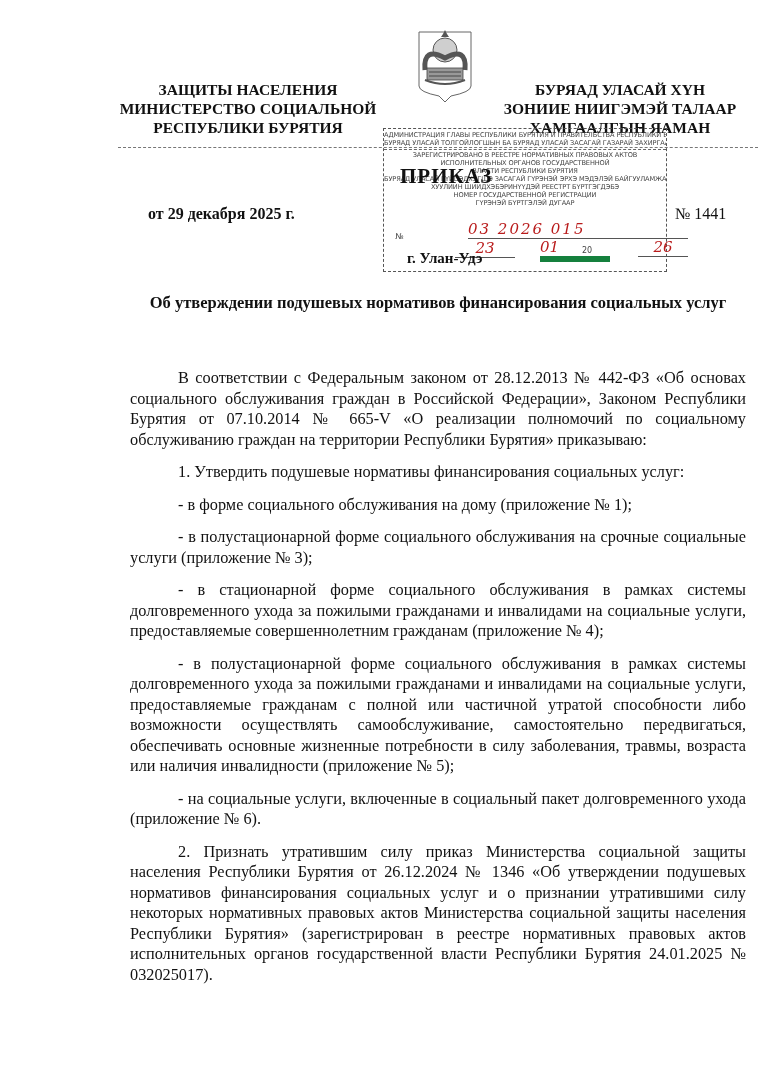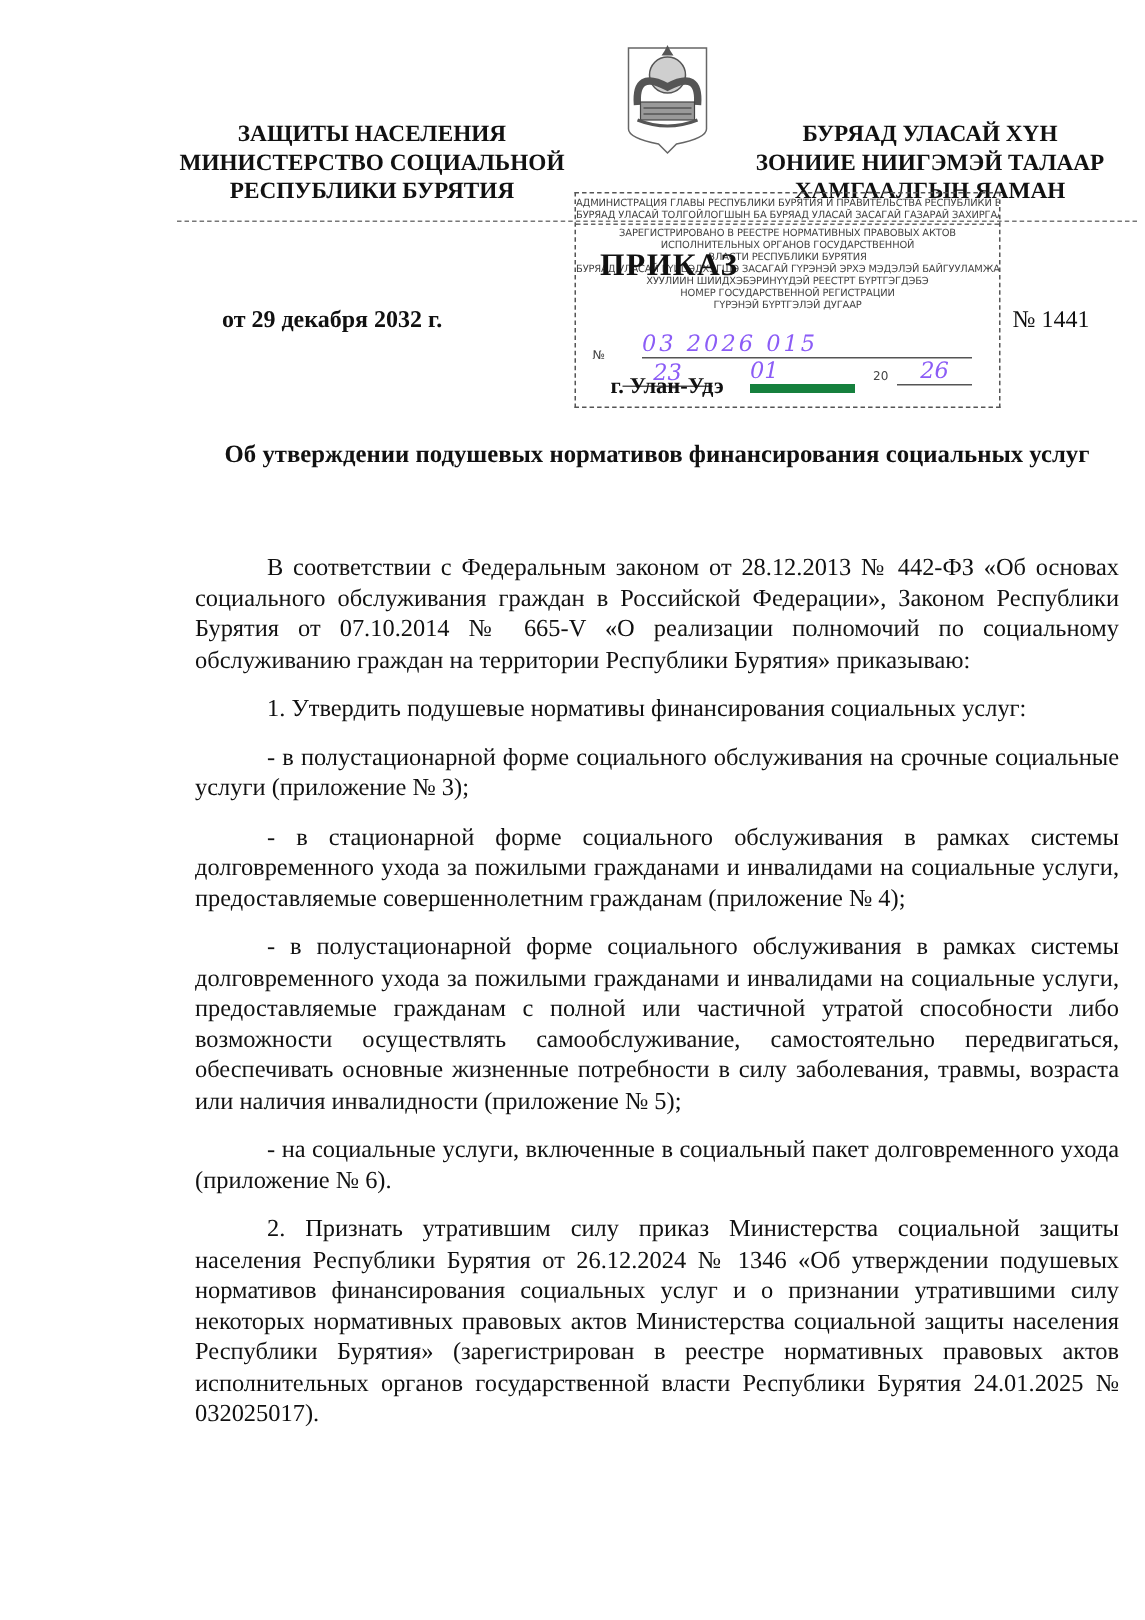--- a/index.html
+++ b/index.html
@@ -10,21 +10,21 @@
   #hdr-left { left:118px; top:80px; width:260px; }
   #hdr-right { left:490px; top:80px; width:260px; }
   #emblem { left:413px; top:28px; width:64px; height:76px; }
   #rule { left:118px; top:147px; width:640px; height:0; border-top:1.5px dashed #777; }
   #stamp { left:383px; top:128px; width:282px; height:142px; border:1px dashed #555; }
   .stamp-line { font-family:"DejaVu Sans",sans-serif; font-size:6.6px; line-height:8px; color:#444;
                 text-align:center; white-space:nowrap; overflow:hidden; letter-spacing:-0.1px; }
   #stamp-top { position:absolute; left:0; top:2px; width:100%; border-bottom:1px dashed #666; padding-bottom:2px; }
   #stamp-body { position:absolute; left:0; top:22px; width:100%; }
   #prikaz { left:400px; top:164px; font-weight:bold; font-size:21px; letter-spacing:1px; }
-  .hand { font-family:"DejaVu Serif",serif; font-style:italic; font-size:15px; color:#8b5cf6; }
+  .hand { font-family:"DejaVu Serif",serif; font-style:italic; font-size:15px; color:#b91c1c;margin-left:40px; }
   #reg-no-label { left:395px; top:232px; font-size:8px; color:#444; font-family:"DejaVu Sans",sans-serif; }
   #reg-no { left:428px; top:220px; width:220px; border-bottom:1px solid #555; letter-spacing:2px; }
   #reg-day { left:415px; top:239px; width:60px; border-bottom:1px solid #555; text-align:center; }
   #reg-month { left:500px; top:238px; width:70px; border-bottom:6px solid #15803d; }
   #reg-yr-pre { left:582px; top:246px; font-size:8px; color:#444; font-family:"DejaVu Sans",sans-serif; }
   #reg-year { left:598px; top:238px; width:50px; border-bottom:1px solid #555; text-align:center; }
   #city { left:407px; top:250px; font-weight:bold; font-size:15px; }
   #date { left:148px; top:205px; font-weight:bold; font-size:16px; }
   #number { left:675px; top:205px; font-weight:normal; font-size:16px; }
   #title { left:118px; top:292px; width:640px; text-align:center; font-weight:bold; font-size:16.5px; line-height:21px; }
@@ -80,26 +80,27 @@
 <div class="abs" id="prikaz">ПРИКАЗ</div>
 
 <div class="abs" id="reg-no-label">№</div>
 <div class="abs hand" id="reg-no">03 2026 015</div>
 <div class="abs hand" id="reg-day">23</div>
 <div class="abs hand" id="reg-month">01</div>
 <div class="abs" id="reg-yr-pre">20</div>
 <div class="abs hand" id="reg-year">26</div>
 
 <div class="abs" id="city">г. Улан-Удэ</div>
-<div class="abs" id="date">от 29 декабря 2032 г.</div>
+<div class="abs" id="date">от 29 декабря 2025 г.</div>
 <div class="abs" id="number">№ 1441</div>
 
 <div class="abs" id="title">Об утверждении подушевых нормативов финансирования социальных услуг</div>
 
 <div class="abs" id="body">
   <p class="ind">В соответствии с Федеральным законом от 28.12.2013 № 442-ФЗ «Об основах социального обслуживания граждан в Российской Федерации», Законом Республики Бурятия от 07.10.2014 № 665-V «О реализации полномочий по социальному обслуживанию граждан на территории Республики Бурятия» приказываю:</p>
   <p class="ind">1. Утвердить подушевые нормативы финансирования социальных услуг:</p>
+  <p class="ind">- в форме социального обслуживания на дому (приложение № 1);</p>
   <p class="ind">- в полустационарной форме социального обслуживания на срочные социальные услуги (приложение № 3);</p>
   <p class="ind">- в стационарной форме социального обслуживания в рамках системы долговременного ухода за пожилыми гражданами и инвалидами на социальные услуги, предоставляемые совершеннолетним гражданам (приложение № 4);</p>
   <p class="ind">- в полустационарной форме социального обслуживания в рамках системы долговременного ухода за пожилыми гражданами и инвалидами на социальные услуги, предоставляемые гражданам с полной или частичной утратой способности либо возможности осуществлять самообслуживание, самостоятельно передвигаться, обеспечивать основные жизненные потребности в силу заболевания, травмы, возраста или наличия инвалидности (приложение № 5);</p>
   <p class="ind">- на социальные услуги, включенные в социальный пакет долговременного ухода (приложение № 6).</p>
   <p class="ind">2. Признать утратившим силу приказ Министерства социальной защиты населения Республики Бурятия от 26.12.2024 № 1346 «Об утверждении подушевых нормативов финансирования социальных услуг и о признании утратившими силу некоторых нормативных правовых актов Министерства социальной защиты населения Республики Бурятия» (зарегистрирован в реестре нормативных правовых актов исполнительных органов государственной власти Республики Бурятия 24.01.2025 № 032025017).</p>
 </div>
 
 </body></html>

